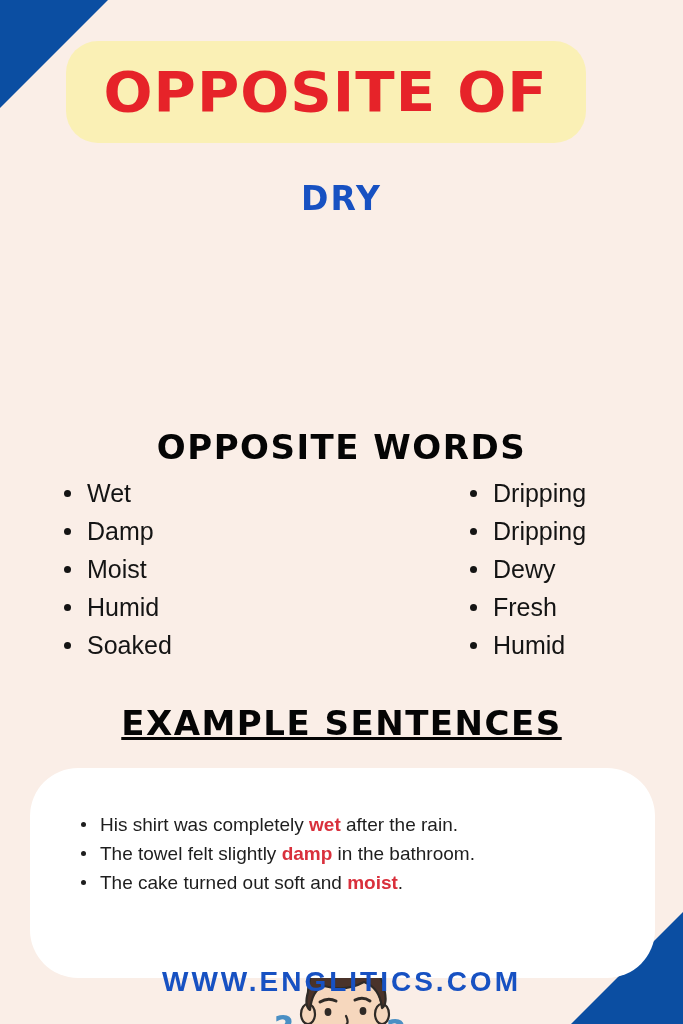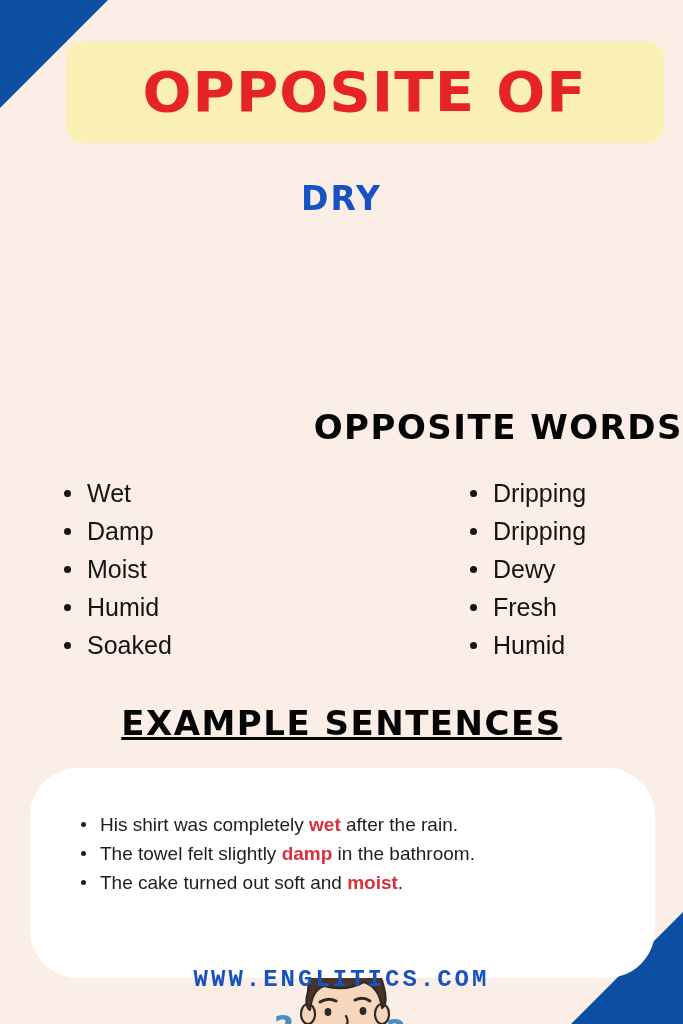--- a/index.html
+++ b/index.html
@@ -24,23 +24,23 @@
   .corner-br {
     position:absolute; bottom:0; right:0;
     width:0; height:0;
     border-bottom:112px solid #0b4ea2;
     border-left:112px solid transparent;
   }
   
   .title-banner {
     position:absolute;
     left:66px; top:41px;
-    width:598px; height:102px;
+    width:520px; height:102px;
     background:#faf0b5;
-    border-radius:18px;
+    border-radius:32px;
     display:flex; align-items:center; justify-content:center;
   }
   .title-main {
     font-family:"DejaVu Sans", sans-serif;
     font-weight:bold;
     font-size:56px;
     letter-spacing:1px;
     color:#e62329;
     line-height:1;
     transform:scaleX(1.03);
@@ -78,21 +78,21 @@
     position:absolute;
     left:0; right:0;
     text-align:center;
     font-family:"DejaVu Sans", sans-serif;
     font-weight:bold;
     font-size:34px;
     letter-spacing:1.5px;
     color:#050505;
     line-height:1;
   }
-  .heading-words { top:410px;text-align:right; }
+  .heading-words { top:430px; }
   .heading-examples { top:706px;text-decoration:underline; }
   
   .words-area {
     position:absolute;
     left:0; top:474px;
     width:683px; height:196px;
   }
   .word-col {
     position:absolute;
     top:0;
@@ -153,23 +153,23 @@
   }
   .hl {
     color:#d9303c;
     font-weight:bold;
   }
   
   .footer {
     position:absolute;
     left:0; right:0; top:966px;
     text-align:center;
-    font-family:Liberation Mono, monospace;
-    font-weight:bold;
-    font-size:24px;
+    font-family:Liberation Sans, sans-serif;
+    font-weight:bold;
+    font-size:28px;
     letter-spacing:3px;
     color:#1751c2;
   }
 </style>
 </head>
 <body>
 
 <div class="poster">
 
   <div class="corner-tl"></div>

